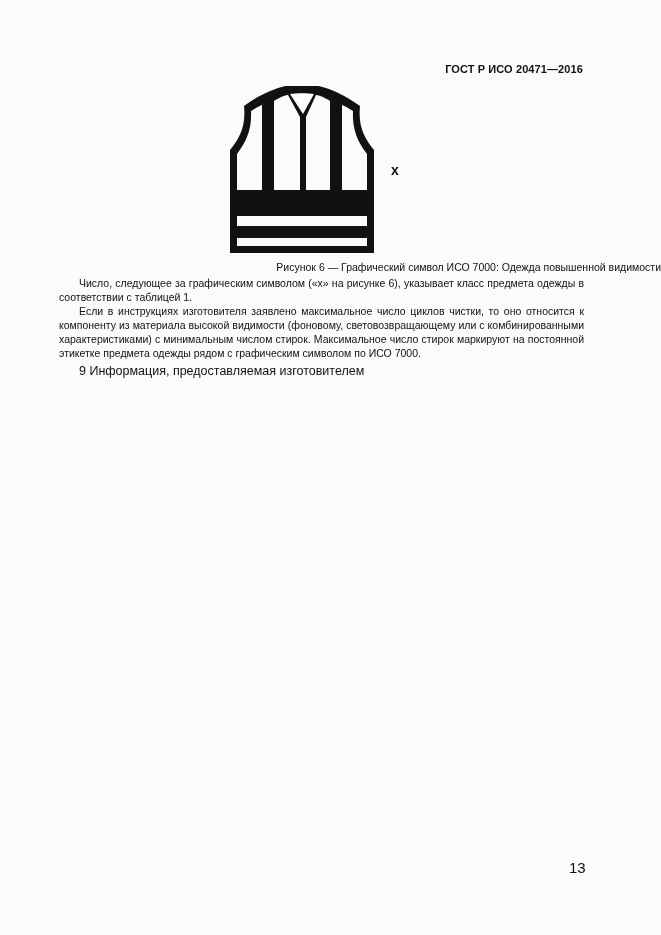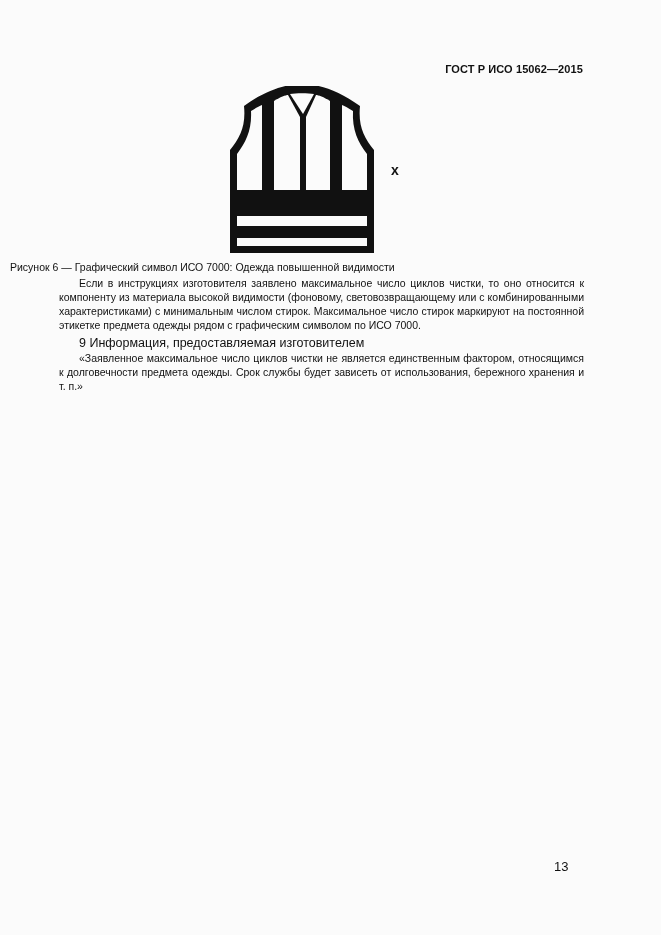--- a/index.html
+++ b/index.html
@@ -19,44 +19,44 @@
       position: absolute; left: 226px; top: 86px;
       width: 152px; height: 170px;
     }
     .figure svg { display: block; }
     .x-label {
       position: absolute; left: 391px; top: 162px;
       font-size: 14px; font-weight: bold;
     }
     .caption {
       position: absolute; left: 0; right: 0; top: 261px;
-      text-align: left; font-size: 10.5px;
-      padding-left: 10px;
+      text-align: right; font-size: 10.5px;
+      padding-left: 4px;
     }
     .body {
       position: absolute; left: 59px; top: 276px; width: 525px;
       font-size: 10.5px; line-height: 14px;
     }
     .body p {
       margin: 0; text-indent: 20px; text-align: justify;
       text-align-last: left;
     }
     .section-title {
       margin: 3px 0 0 0; text-indent: 20px;
       font-size: 12.5px; font-weight: normal; line-height: 16px;
     }
     .page-number {
-      position: absolute; top: 859px; left: 554px;
-      font-size: 13px;
+      position: absolute; top: 859px; left: 569px;
+      font-size: 15px;
     }
   </style>
 </head>
 <body>
 
-<div class="header">ГОСТ Р ИСО 15062—2015</div>
+<div class="header">ГОСТ Р ИСО 20471—2016</div>
 
 <div class="figure">
   <svg width="152" height="170" viewBox="0 0 152 170" xmlns="http://www.w3.org/2000/svg">
 
     <path d="M4 64 C14 52 20 40 18 20 C40 4 60 -2 76 -2 C92 -2 112 4 134 20 C132 40 138 52 148 64 L148 167 L4 167 Z" fill="#111"></path>
 
     <path d="M11 68 C20 56 26 44 25 25 C30 22 33 20 36 19 L36 104 L11 104 Z" fill="#fbfbfb"></path>
     <path d="M141 68 C132 56 126 44 127 25 C122 22 119 20 116 19 L116 104 L141 104 Z" fill="#fbfbfb"></path>
 
     <path d="M48 15 C54 11 60 9 62 9 L74 31 L74 104 L48 104 Z" fill="#fbfbfb"></path>
@@ -67,18 +67,18 @@
     <rect x="11" y="130" width="130" height="10" fill="#fbfbfb"></rect>
     <rect x="11" y="152" width="130" height="8" fill="#fbfbfb"></rect>
   </svg>
 </div>
 
 <div class="x-label">x</div>
 
 <div class="caption">Рисунок 6 — Графический символ ИСО 7000: Одежда повышенной видимости</div>
 
 <div class="body">
+  <p>Число, следующее за графическим символом («x» на рисунке 6), указывает класс предмета одежды в соответствии с таблицей 1.</p>
   <p>Если в инструкциях изготовителя заявлено максимальное число циклов чистки, то оно относится к компоненту из материала высокой видимости (фоновому, световозвращающему или с комбинированными характеристиками) с минимальным числом стирок. Максимальное число стирок маркируют на постоянной этикетке предмета одежды рядом с графическим символом по ИСО 7000.</p>
   <div class="section-title">9 Информация, предоставляемая изготовителем</div>
-  <p>«Заявленное максимальное число циклов чистки не является единственным фактором, относящимся к долговечности предмета одежды. Срок службы будет зависеть от использования, бережного хранения и т. п.»</p>
 </div>
 
 <div class="page-number">13</div>
 
 </body></html>

